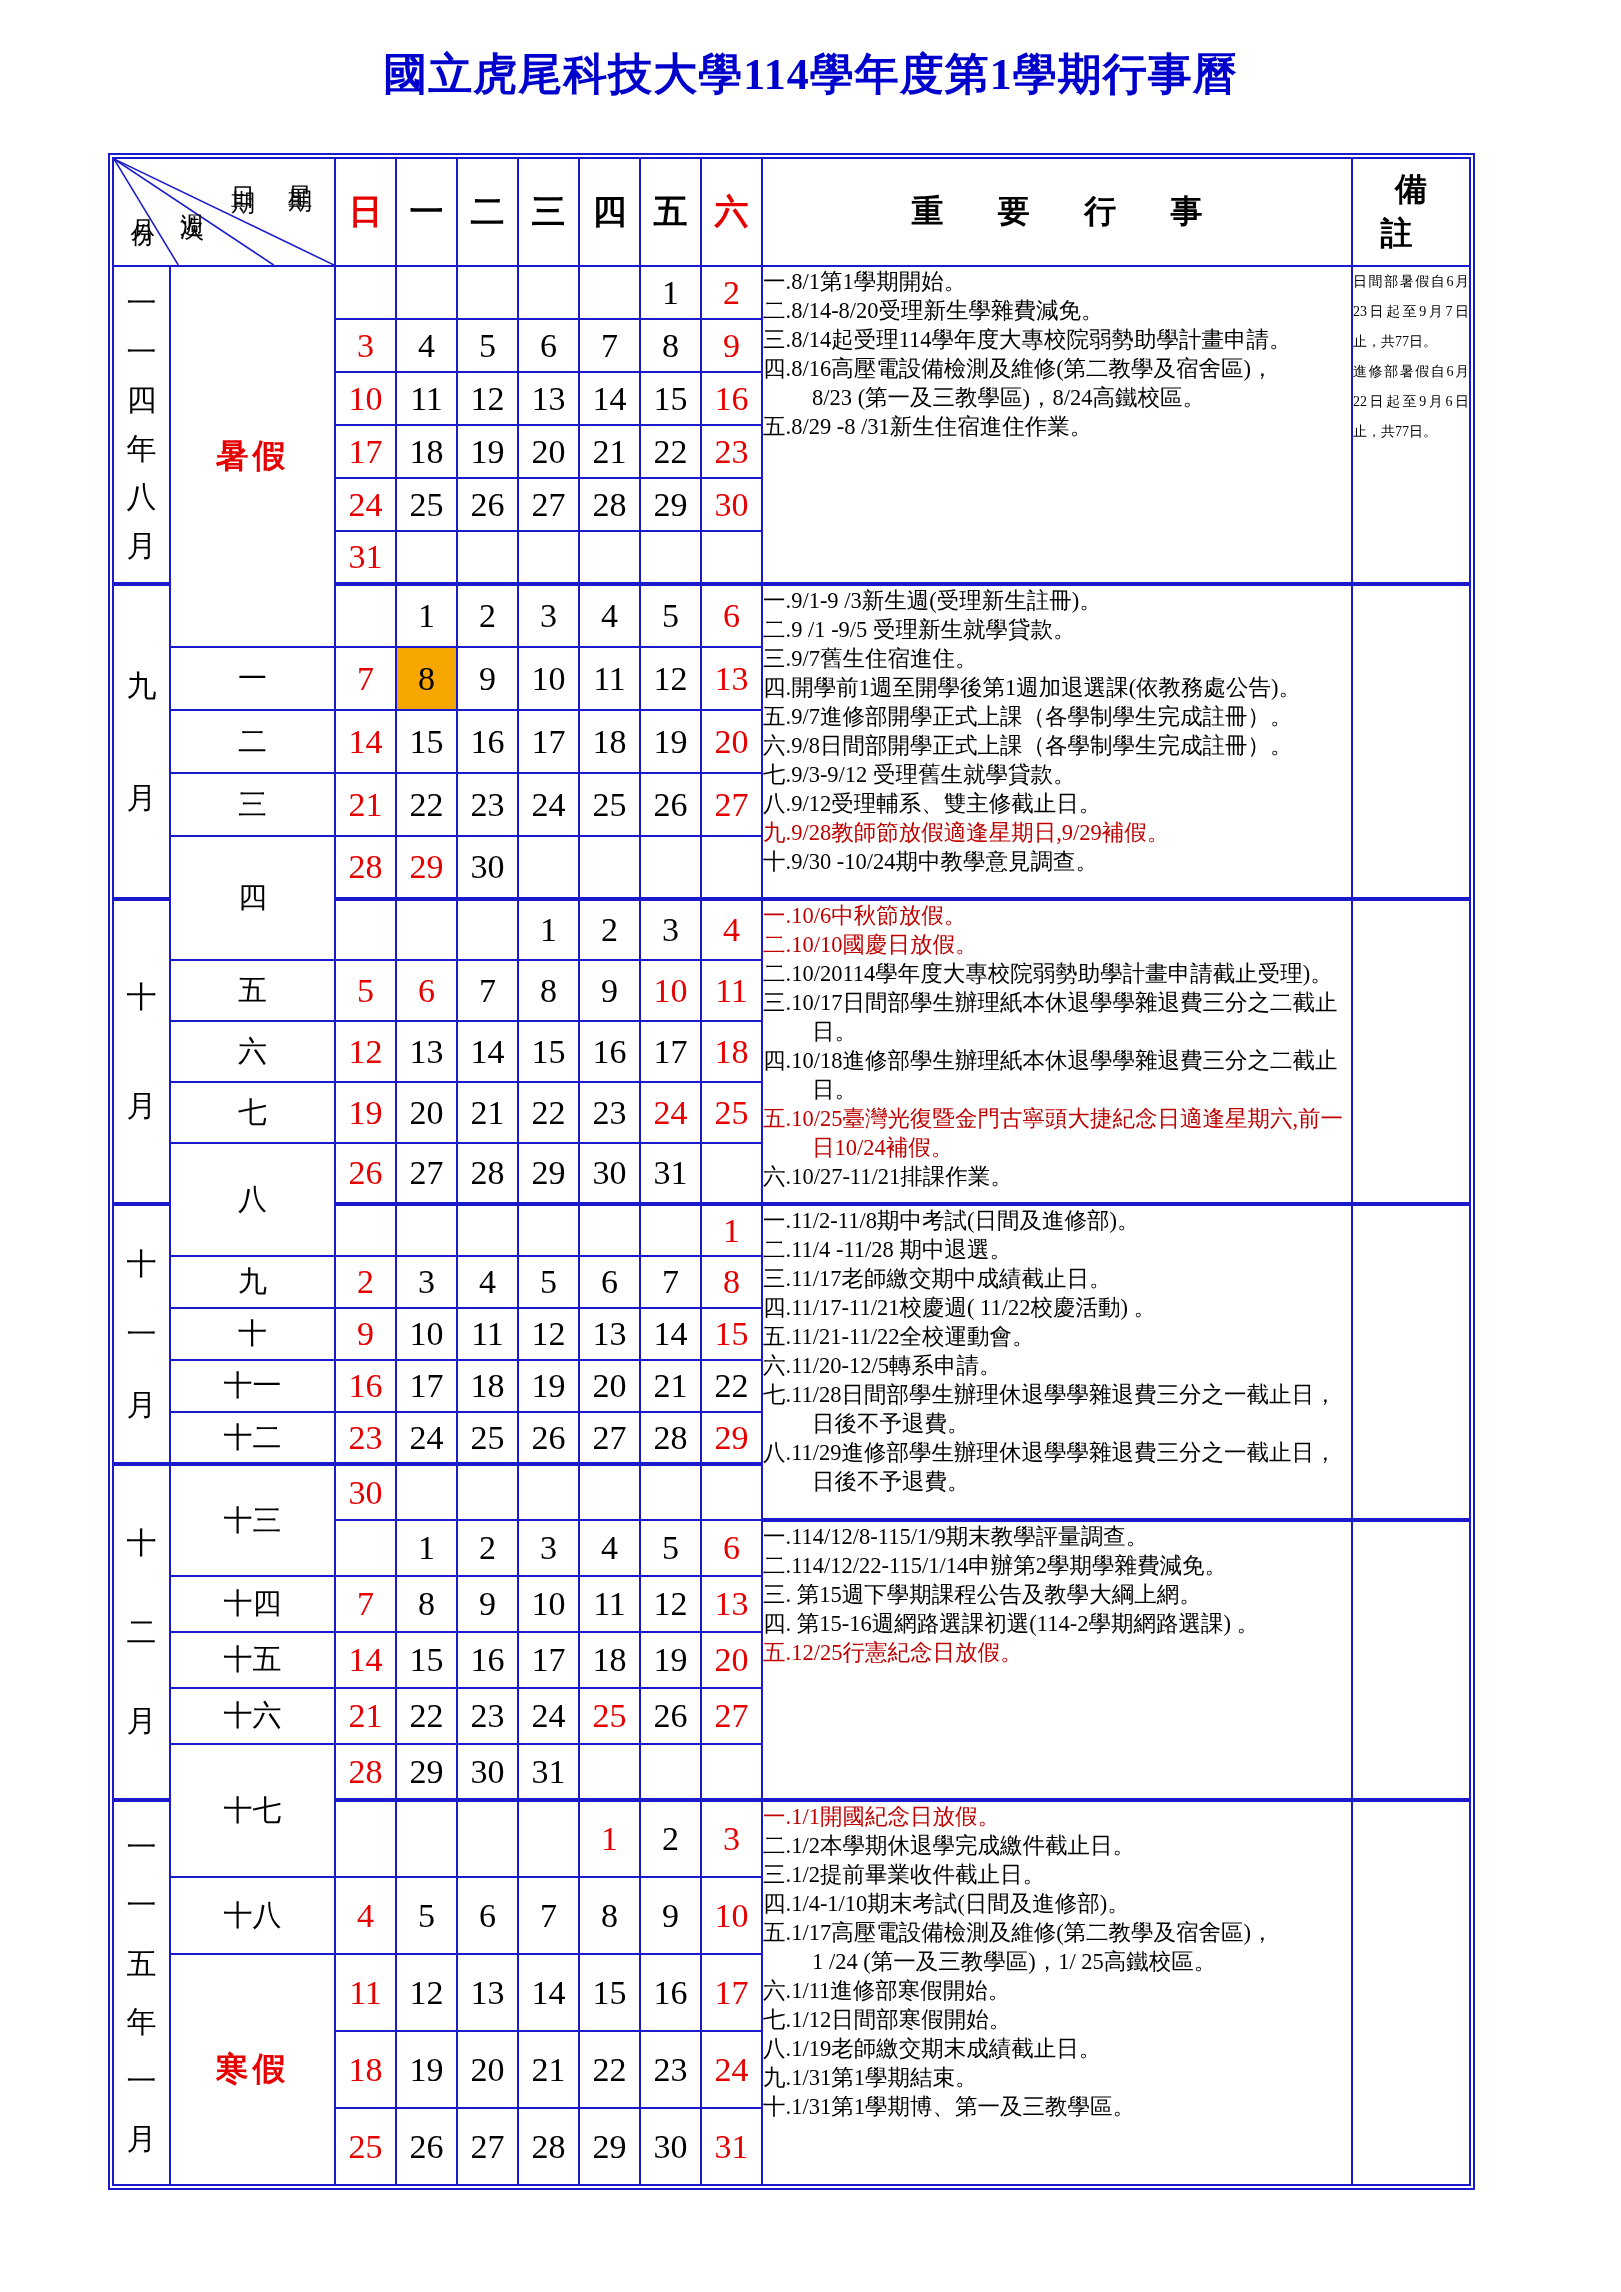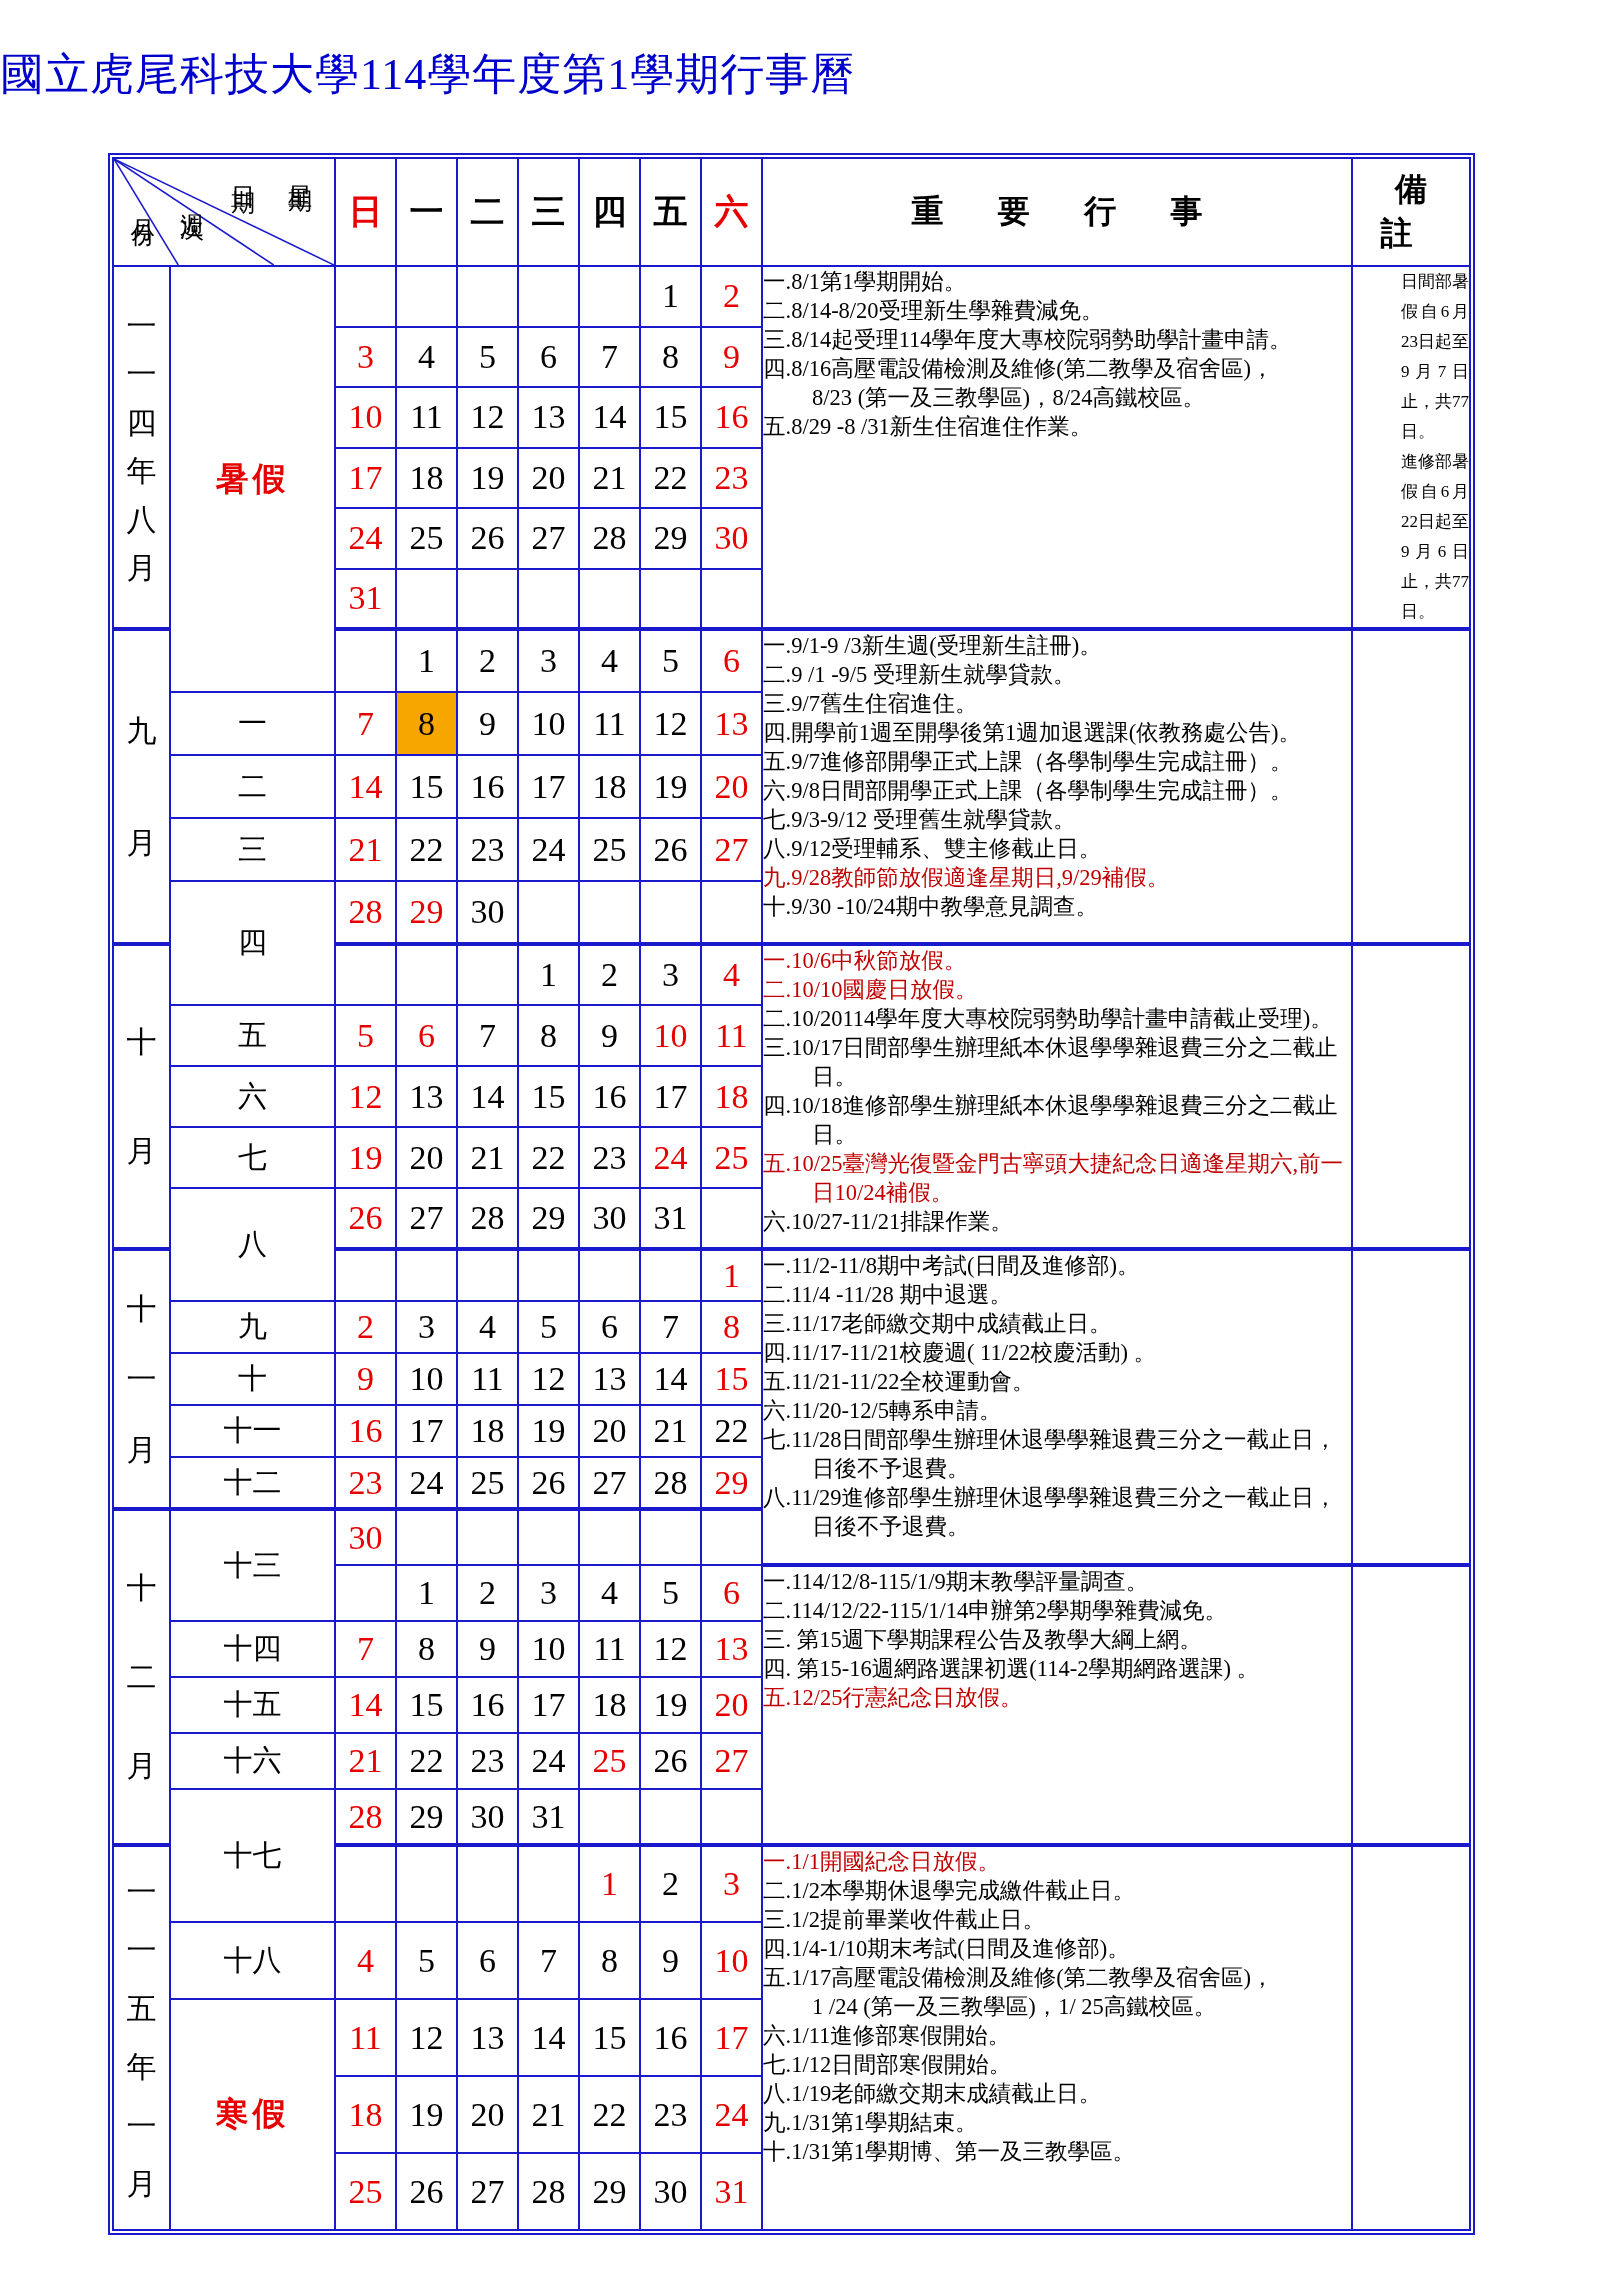--- a/index.html
+++ b/index.html
@@ -2,21 +2,21 @@
 <html style="--border: #1a1acc; --title: #0000cc; --red-date: #e60000; --red-text: #c00000; --orange: #f7a600;"><head>
 <meta charset="utf-8">
 <style>
   html,body { margin:0; padding:0; background:#ffffff; }
   .page {
     position:relative; width:1621px; height:2293px; background:#fff;
     font-family:"Liberation Serif","DejaVu Serif",serif; color:#000;
   }
   .title {
     position:absolute; top:45px; left:0; width:100%;
-    font-size:44px; font-weight:normal;
+    text-align:center; font-size:44px; font-weight:bold;
     color:var(--title,#0000cc); letter-spacing:1px;
   }
   .cal-wrap {
     position:absolute; left:108px; top:153px;
     border:2px solid var(--border,#1a1acc); padding:2px; background:#fff;
   }
   table.cal {
     border-collapse:collapse; table-layout:fixed;
     border:2.9px solid var(--border,#1a1acc);
   }
@@ -56,22 +56,22 @@
 
   td.events { vertical-align:top; padding:4.9px 7.8px 3.9px 9.8px; }
   .ev {
     font-size:22.5px; line-height:29px; white-space:pre-wrap;
     padding-left:49px; text-indent:-49px; color:#000;
   }
   .ev.red { color:var(--red-text,#c00000); }
 
   td.remarks { vertical-align:top; padding:5.9px 3.9px 3.9px 5.9px; }
   .remarks-text {
-    font-size:17px; line-height:30px; white-space:pre-wrap;
-    text-align:justify; text-justify:inter-character;margin-left:48px;
+    font-size:14px; line-height:30px; white-space:pre-wrap;
+    text-align:justify; text-justify:inter-character;
   }
 
   .footnote {
     position:absolute; left:110px; top:2196px;
     font-size:24.5px; font-weight:bold; line-height:34px;
     font-family:"Liberation Serif","DejaVu Serif",serif;
   }
   .footnote .l2 { padding-left:51px; }
 </style>
 </head>

